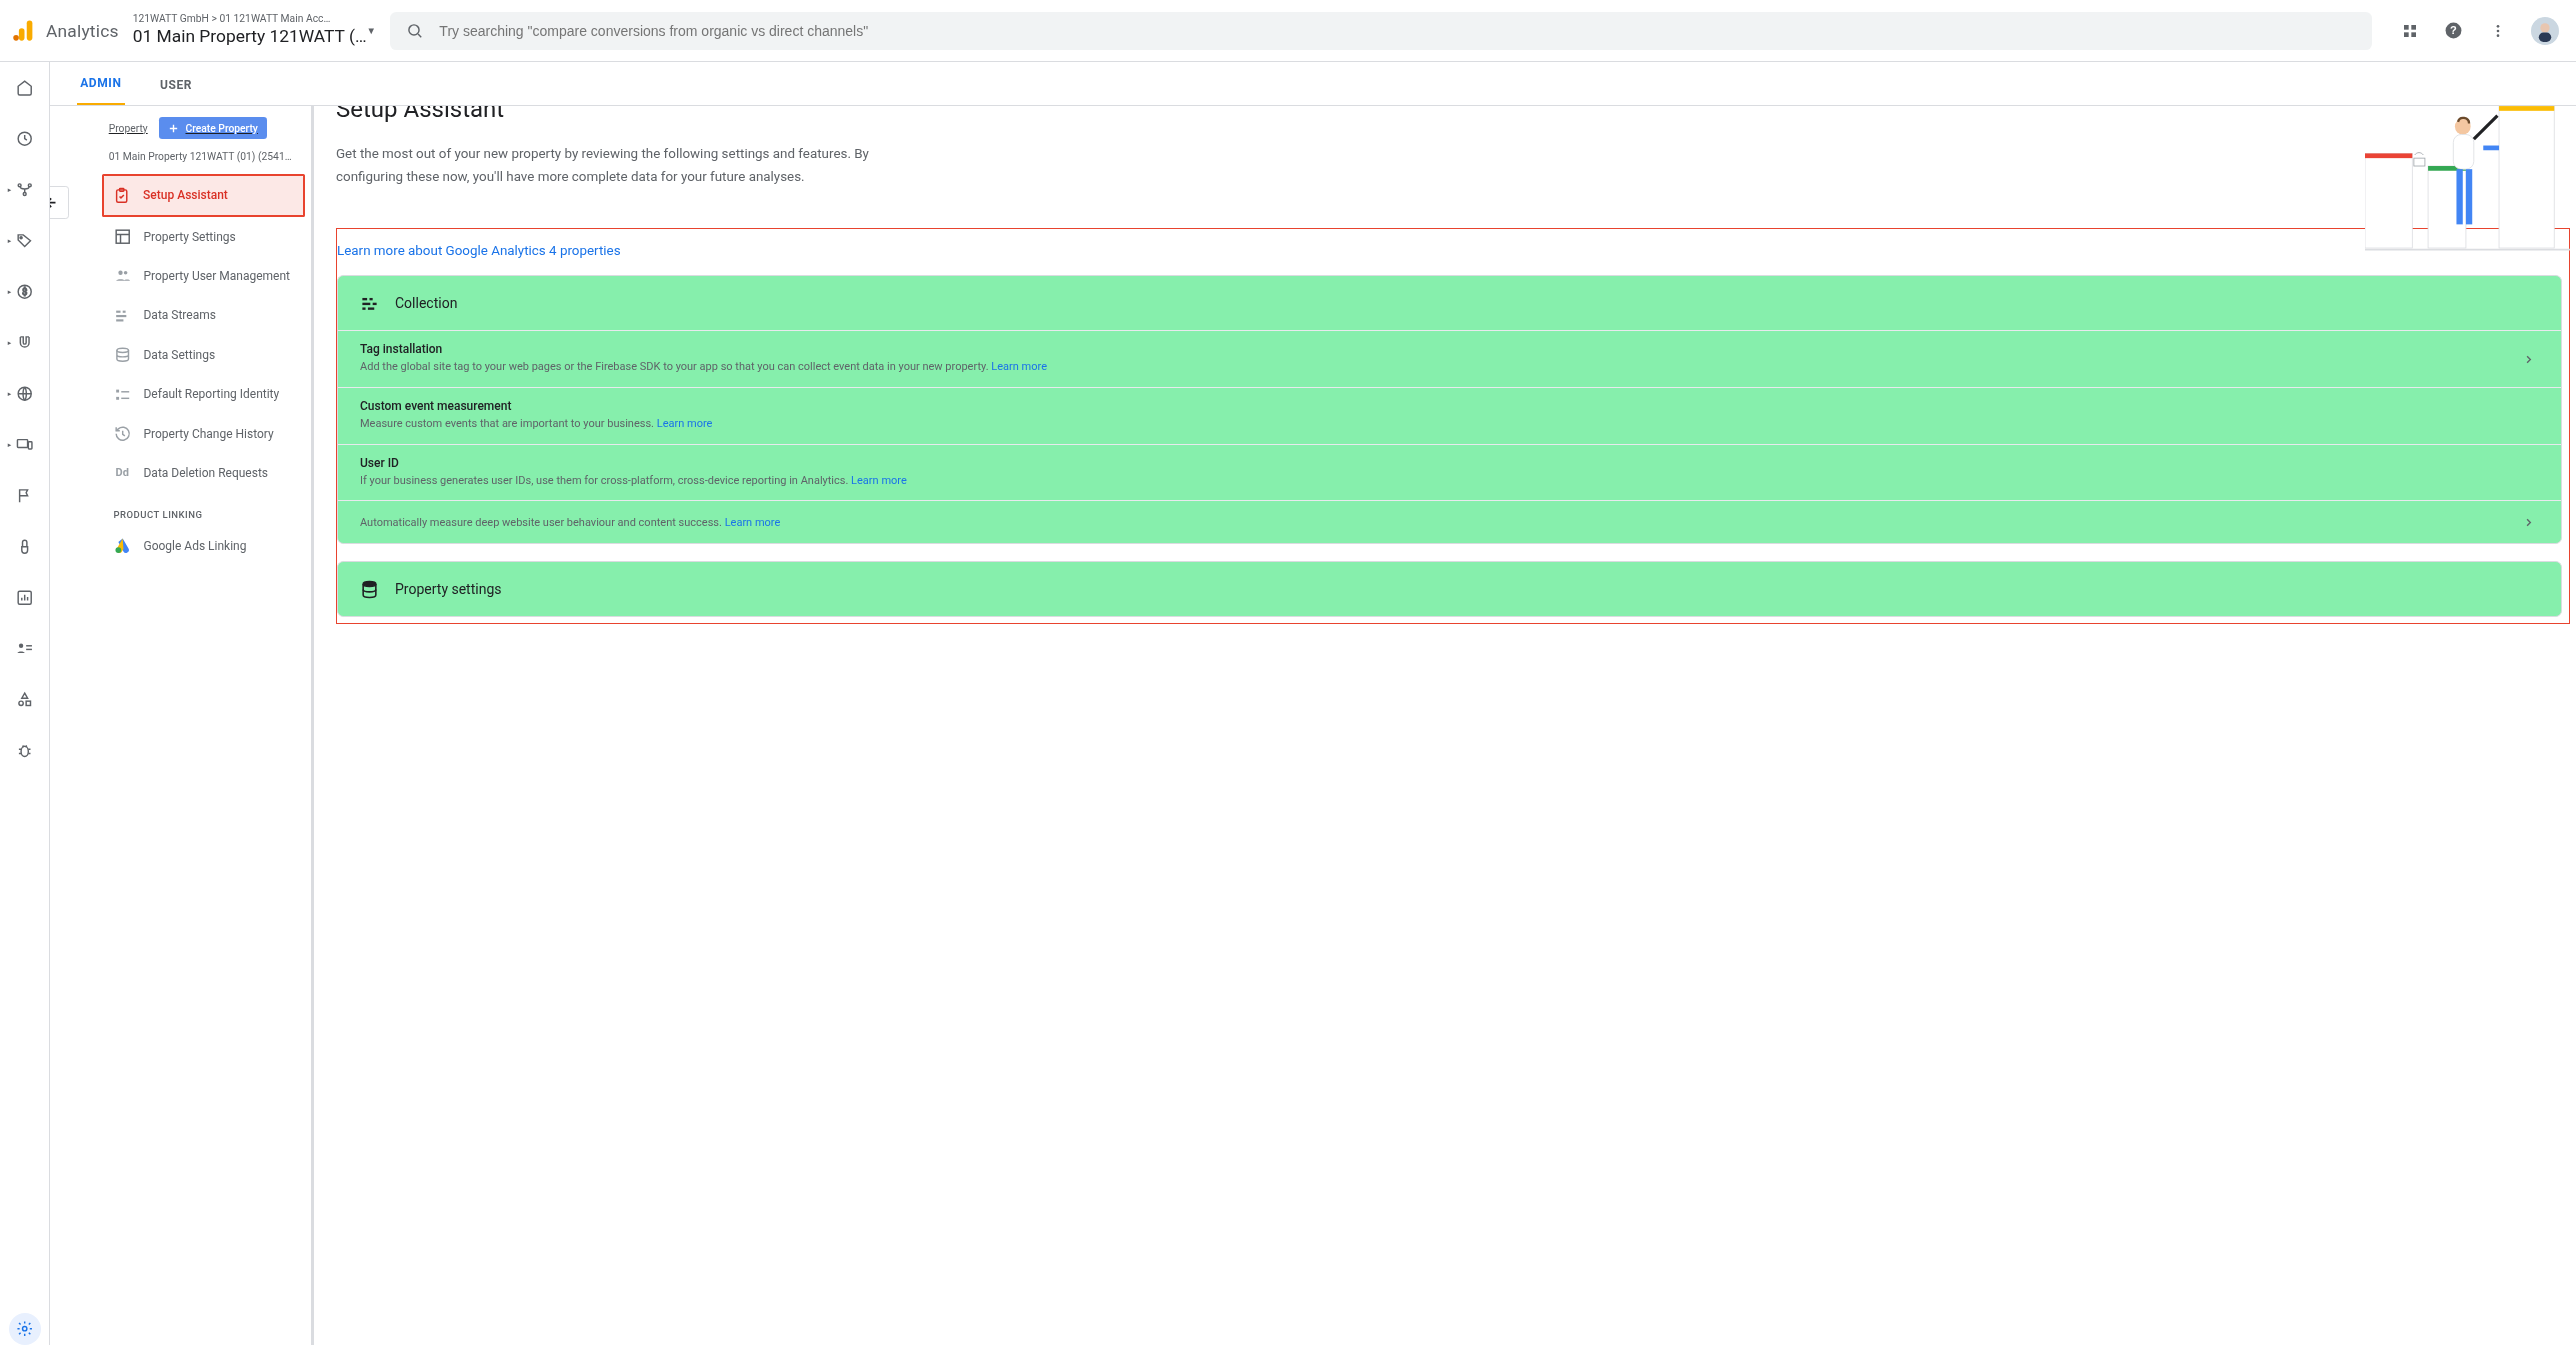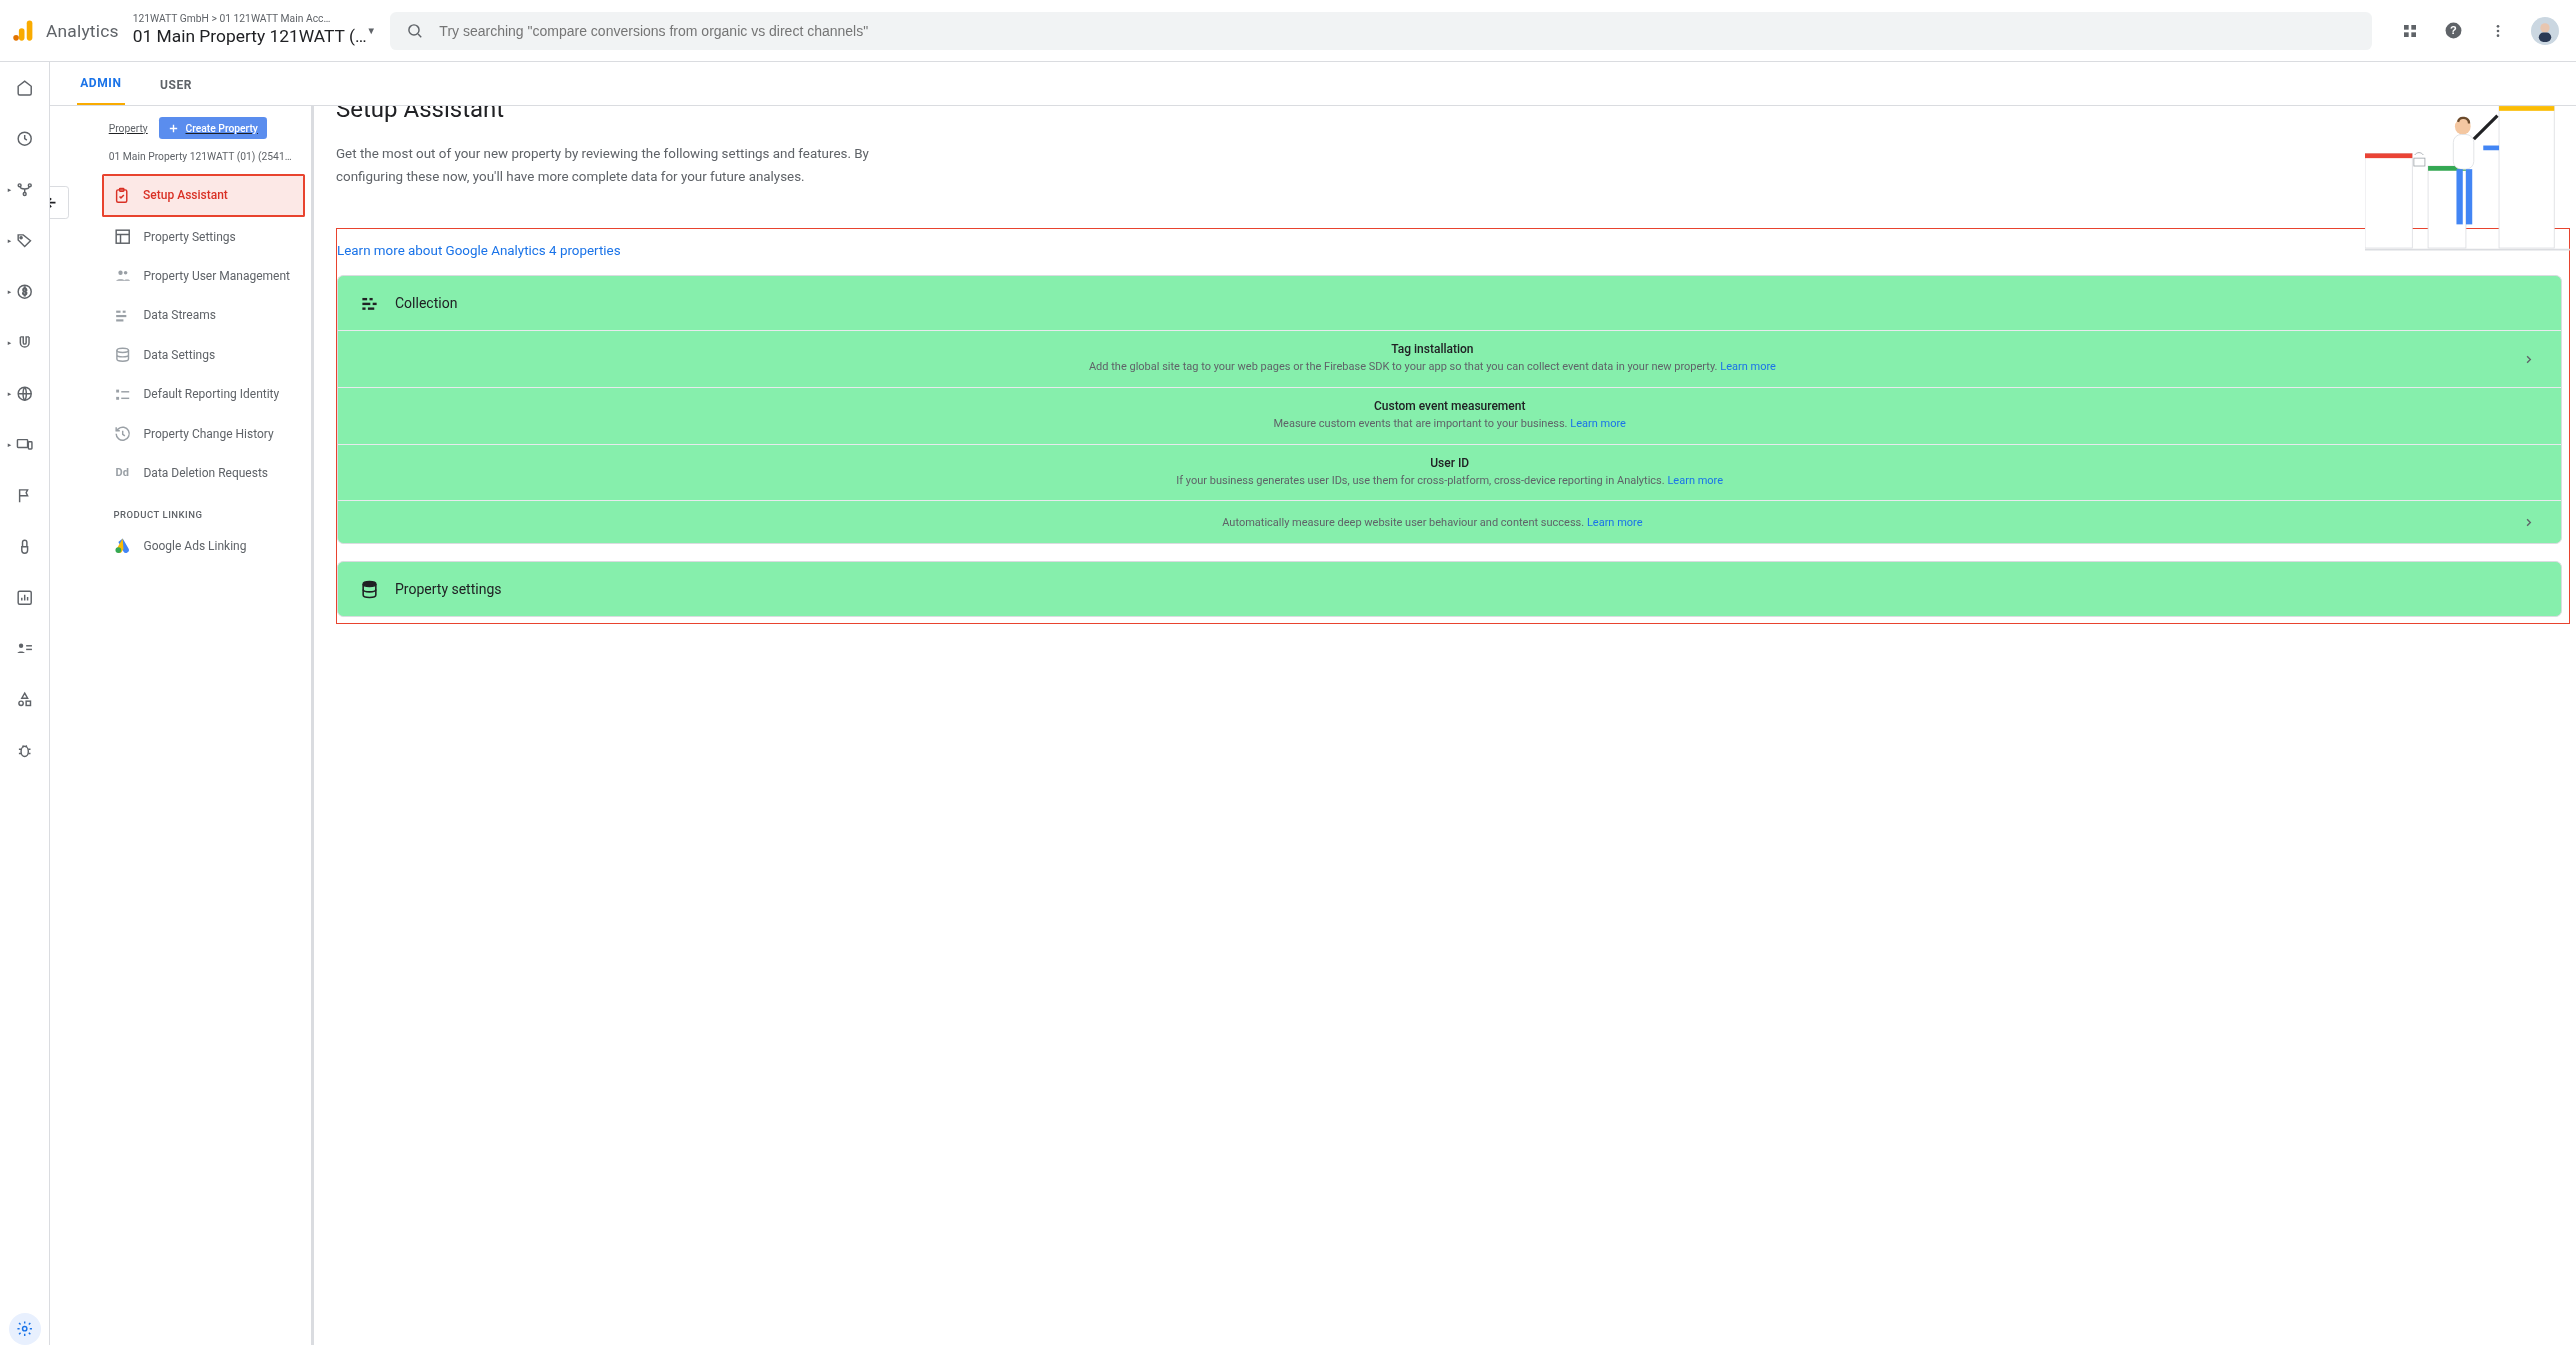--- a/index.html
+++ b/index.html
@@ -122,21 +122,21 @@
   .red-frame-inner-pad { padding-left:0; }
 
   .card {
     border:0.8px solid #dadce0; border-radius:6.3px; margin-top:17.4px; overflow:hidden; background:#86efac;
   }
   .card-head { display:flex; align-items:center; gap:16px; padding:17.4px 22px; font-size:14px; }
   .card-head .sect-icon { width:19px; height:19px; display:flex; align-items:center; justify-content:center; }
   .card-row {
     border-top:0.8px solid #e8eaed; padding:11px 22px; display:flex; align-items:center; gap:12.6px;
   }
-  .card-row .row-text { flex:1;text-align:center; }
+  .card-row .row-text { flex:1; }
   .row-title { font-size:12px; font-weight:500; color:#202124; }
   .row-desc { font-size:11px; color:#5f6368; margin-top:3.2px; line-height:1.5; }
   .row-desc a { color:#1a73e8; text-decoration:none; cursor:pointer;}
   .chev { color:#5f6368; width:22px; display:flex; justify-content:center;}
 
   svg { display:block; }
 </style>
 </head>
 <body>
 

